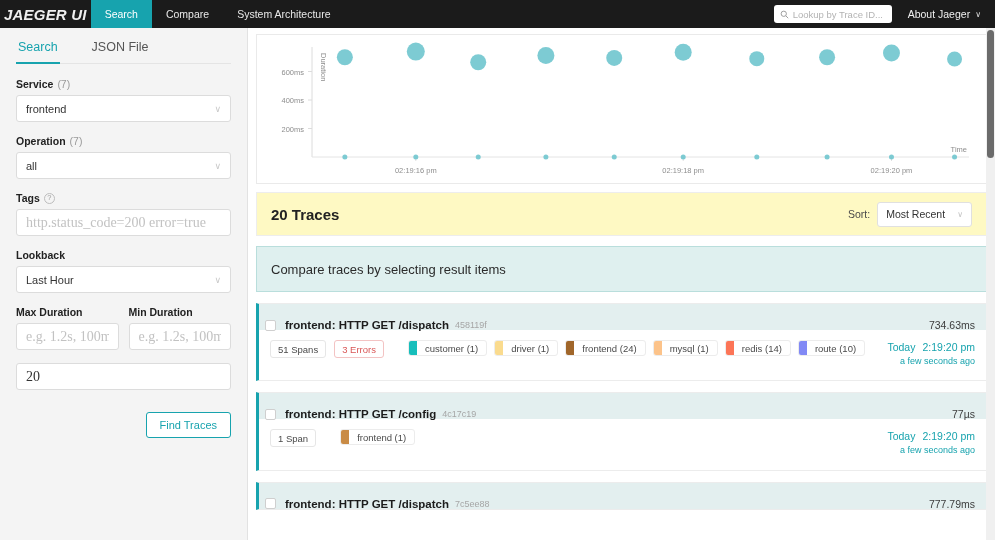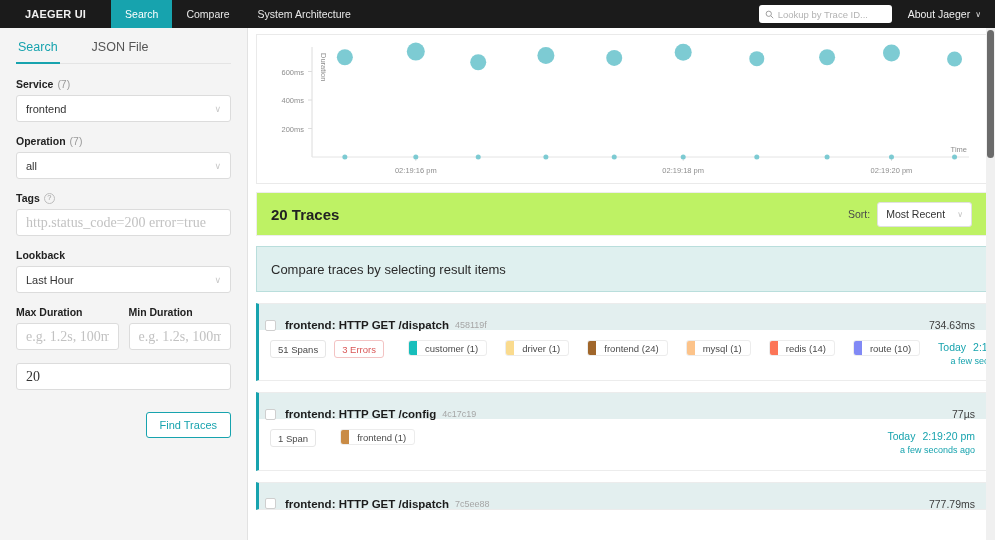--- a/index.html
+++ b/index.html
@@ -9,33 +9,34 @@
     background: #fff; overflow: hidden;
   }
   body { position: relative; }
 
   
   #topnav {
     height: 28px; background: #1b1b1b; display: flex; align-items: stretch;
     position: relative; z-index: 20;
   }
   .brand {
-    display: flex; align-items: center; padding: 0 25px;
-    color: #f0f0f0; font-size: 11px; font-weight: bold; letter-spacing: .2px;
+    display: flex; align-items: center; padding: 0 4px;
+    color: #f0f0f0; font-size: 15px; font-weight: bold; letter-spacing: .2px;
     white-space: nowrap;
+    font-style: italic;
   }
   .navitem {
     display: flex; align-items: center; padding: 0 14px;
     color: #e8e8e8; font-size: 10.5px; white-space: nowrap;
   }
   .navitem.active { background: #17a3ae; color: #fff; }
   .nav-spacer { flex: 1 1 auto; }
   .lookup-wrap {
     display: flex; align-items: center; align-self: center;
-    background: #fff; border-radius: 3px; height: 18px; width: 133px;
+    background: #fff; border-radius: 3px; height: 18px; width: 118px;
     padding: 0 6px; margin-right: 12px;
   }
   .lookup-wrap svg { flex: 0 0 auto; margin-right: 4px; }
   .lookup-input {
     border: 0; outline: 0; font-size: 9.5px; width: 100%;
     font-family: "Liberation Sans", sans-serif; color: #333; background: transparent;
   }
   .lookup-input::placeholder { color: #b3b3b3; }
   .about {
     display: flex; align-items: center; padding: 0 14px 0 4px;
@@ -103,21 +104,21 @@
   .chart-svg { display: block; }
   .tick-txt {
     font-size: 7.5px; fill: #8e8e8e; font-family: "Liberation Sans", sans-serif;
   }
   .axis-name {
     font-size: 7.5px; fill: #8e8e8e; font-family: "Liberation Sans", sans-serif;
   }
 
   
   .sortbar {
-    margin: 8px 8px 0 8px; background: #bef264; border: 1px solid #ededed;
+    margin: 8px 8px 0 8px; background: #fef9c3; border: 1px solid #ededed;
     height: 44px; display: flex; align-items: center; padding: 0 14px;
   }
   .traces-count { font-size: 15px; color: #222; font-weight: bold; }
   .sortbar .spacer { flex: 1 1 auto; }
   .sort-label { font-size: 10.5px; color: #4a4a4a; margin-right: 7px; }
   .sort-select {
     background: #fff; border: 1px solid #e0e0e0; border-radius: 3px;
     height: 25px; display: flex; align-items: center; padding: 0 8px;
     font-size: 10.5px; color: #333;
   }
@@ -160,21 +161,21 @@
   }
   .pill {
     border: 1px solid #e6e6e6; border-radius: 3px; background: #fff;
     font-size: 9.5px; color: #4a4a4a; padding: 2.5px 7px; margin-right: 8px;
     white-space: nowrap; display: inline-flex; align-items: center;
   }
   .pill.err { border-color: #f3c3c3; color: #d95757; }
   .svc-pills { display: flex; align-items: center; margin-left: 16px; }
   .svc-pill {
     border: 1px solid #ececec; border-radius: 3px; background: #fff;
-    font-size: 9.5px; color: #4a4a4a; margin-right: 18px;
+    font-size: 9.5px; color: #4a4a4a; margin-right: 7px;
     display: inline-flex; align-items: stretch; overflow: hidden; height: 16px;
   }
   .svc-swatch { width: 8px; flex: 0 0 8px; }
   .svc-name { padding: 0 8px; display: flex; align-items: center; white-space: nowrap; }
   .trace-body .spacer { flex: 1 1 auto; }
   .tstamp { text-align: right; line-height: 1.45; }
   .tstamp .row1 { font-size: 10.5px; color: #17a3ae; white-space: nowrap; }
   .tstamp .row1 .today { margin-right: 7px; }
   .tstamp .row2 { font-size: 9px; color: #17a3ae; }
 

